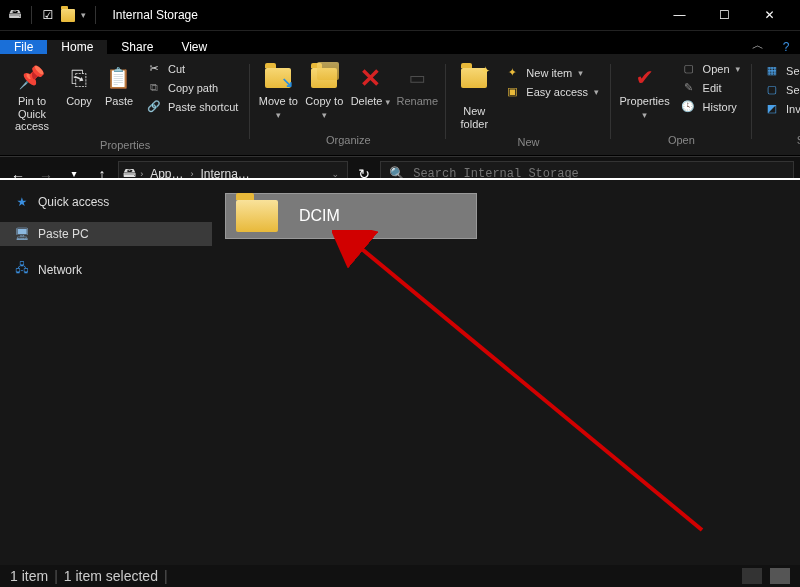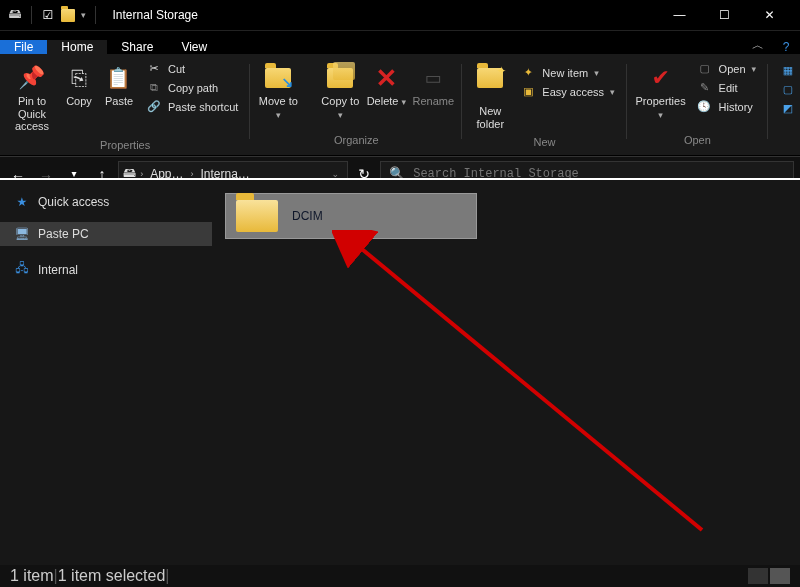--- a/index.html
+++ b/index.html
@@ -65,27 +65,27 @@
 .sidebar { width:212px; background:#171717; padding:10px 0; }
 .sb-item { display:flex; align-items:center; gap:8px; padding:5px 14px; font-size:12px; color:#ddd; cursor:pointer; }
 .sb-item.sel { background:#3a3a3a; }
 .sb-icon { width:16px; display:flex; justify-content:center; }
 .content { flex:1; background:#171717; padding:14px; position:relative; }
 
 .fitem { display:flex; align-items:center; gap:14px; padding:6px 16px 6px 10px; background:#7a7a7a; width:250px; cursor:pointer; }
 .fitem.sel { outline:1px solid #999; }
 .folder-med { width:42px; height:32px; background:linear-gradient(#f9e29a,#e8b93a); border-radius:2px; position:relative; }
 .folder-med::before { content:""; position:absolute; top:-7px; left:0; width:18px; height:7px; background:#e8b93a; border-radius:2px 2px 0 0; }
-.fitem .name { font-size:12px; color:#0f172a; }
+.fitem .name { font-size:16px; color:#ffffff;margin-left:7px; }
 
 
 .arrow-svg { position:absolute; top:50px; left:120px; pointer-events:none; }
 
 
-.status { position:absolute; left:0; right:0; bottom:0; height:22px; background:#111; display:flex; align-items:center; padding:0 10px; font-size:16px; color:#ccc; gap:0;justify-content:center; }
+.status { position:absolute; left:0; right:0; bottom:0; height:22px; background:#111; display:flex; align-items:center; padding:0 10px; font-size:14px; color:#ccc; gap:6px;justify-content:center; }
 .status .divider { color:#555; }
 .status .spacer { flex:1; }
 .viewbtn { width:20px; height:16px; background:#333; margin-left:2px; cursor:pointer; }
 .viewbtn.active { background:#555; }
 </style>
 </head>
 <body>
 
 <div class="titlebar">
   <div class="left">
@@ -150,21 +150,21 @@
   </div>
 
   <div class="rgroup">
     <div class="rgroup-body">
       <div class="rbtn-lg" style="width:44px;">
         <div class="ico32">
             <div class="folder-big folder-arrow-in"></div>
           </div>
         <div class="lbl"><span>Move to</span> <span class="chev">▾</span></div>
       </div>
-      <div class="rbtn-lg" style="width:44px;margin-left:16px;">
+      <div class="rbtn-lg" style="width:44px;">
         <div class="ico32">
             <div class="folder-big folder-dup"></div>
           </div>
         <div class="lbl"><span>Copy to</span> <span class="chev">▾</span></div>
       </div>
       <div class="rbtn-lg" style="width:44px;">
         <div class="ico32" style="font-size:26px;color:#d62323;font-weight:bold;">✕</div>
         <div class="lbl"><span>Delete</span> <span class="chev">▾</span></div>
       </div>
       <div class="rbtn-lg disabled" style="width:46px;">
@@ -274,21 +274,21 @@
       <span>Quick access</span>
     </div>
     <div style="height:8px;"></div>
     <div class="sb-item sel">
       <span class="sb-icon" style="color:#8bb8e0;">🖥</span>
       <span>Paste PC</span>
     </div>
     <div style="height:8px;"></div>
     <div class="sb-item">
       <span class="sb-icon" style="color:#3a8fe0;">🖧</span>
-      <span>Internal</span>
+      <span>Network</span>
     </div>
   </div>
 
   <div class="content">
     <div class="fitem sel">
       <div class="folder-med"></div>
       <div class="name">DCIM</div>
     </div>
 
     <svg class="arrow-svg" width="420" height="350">

